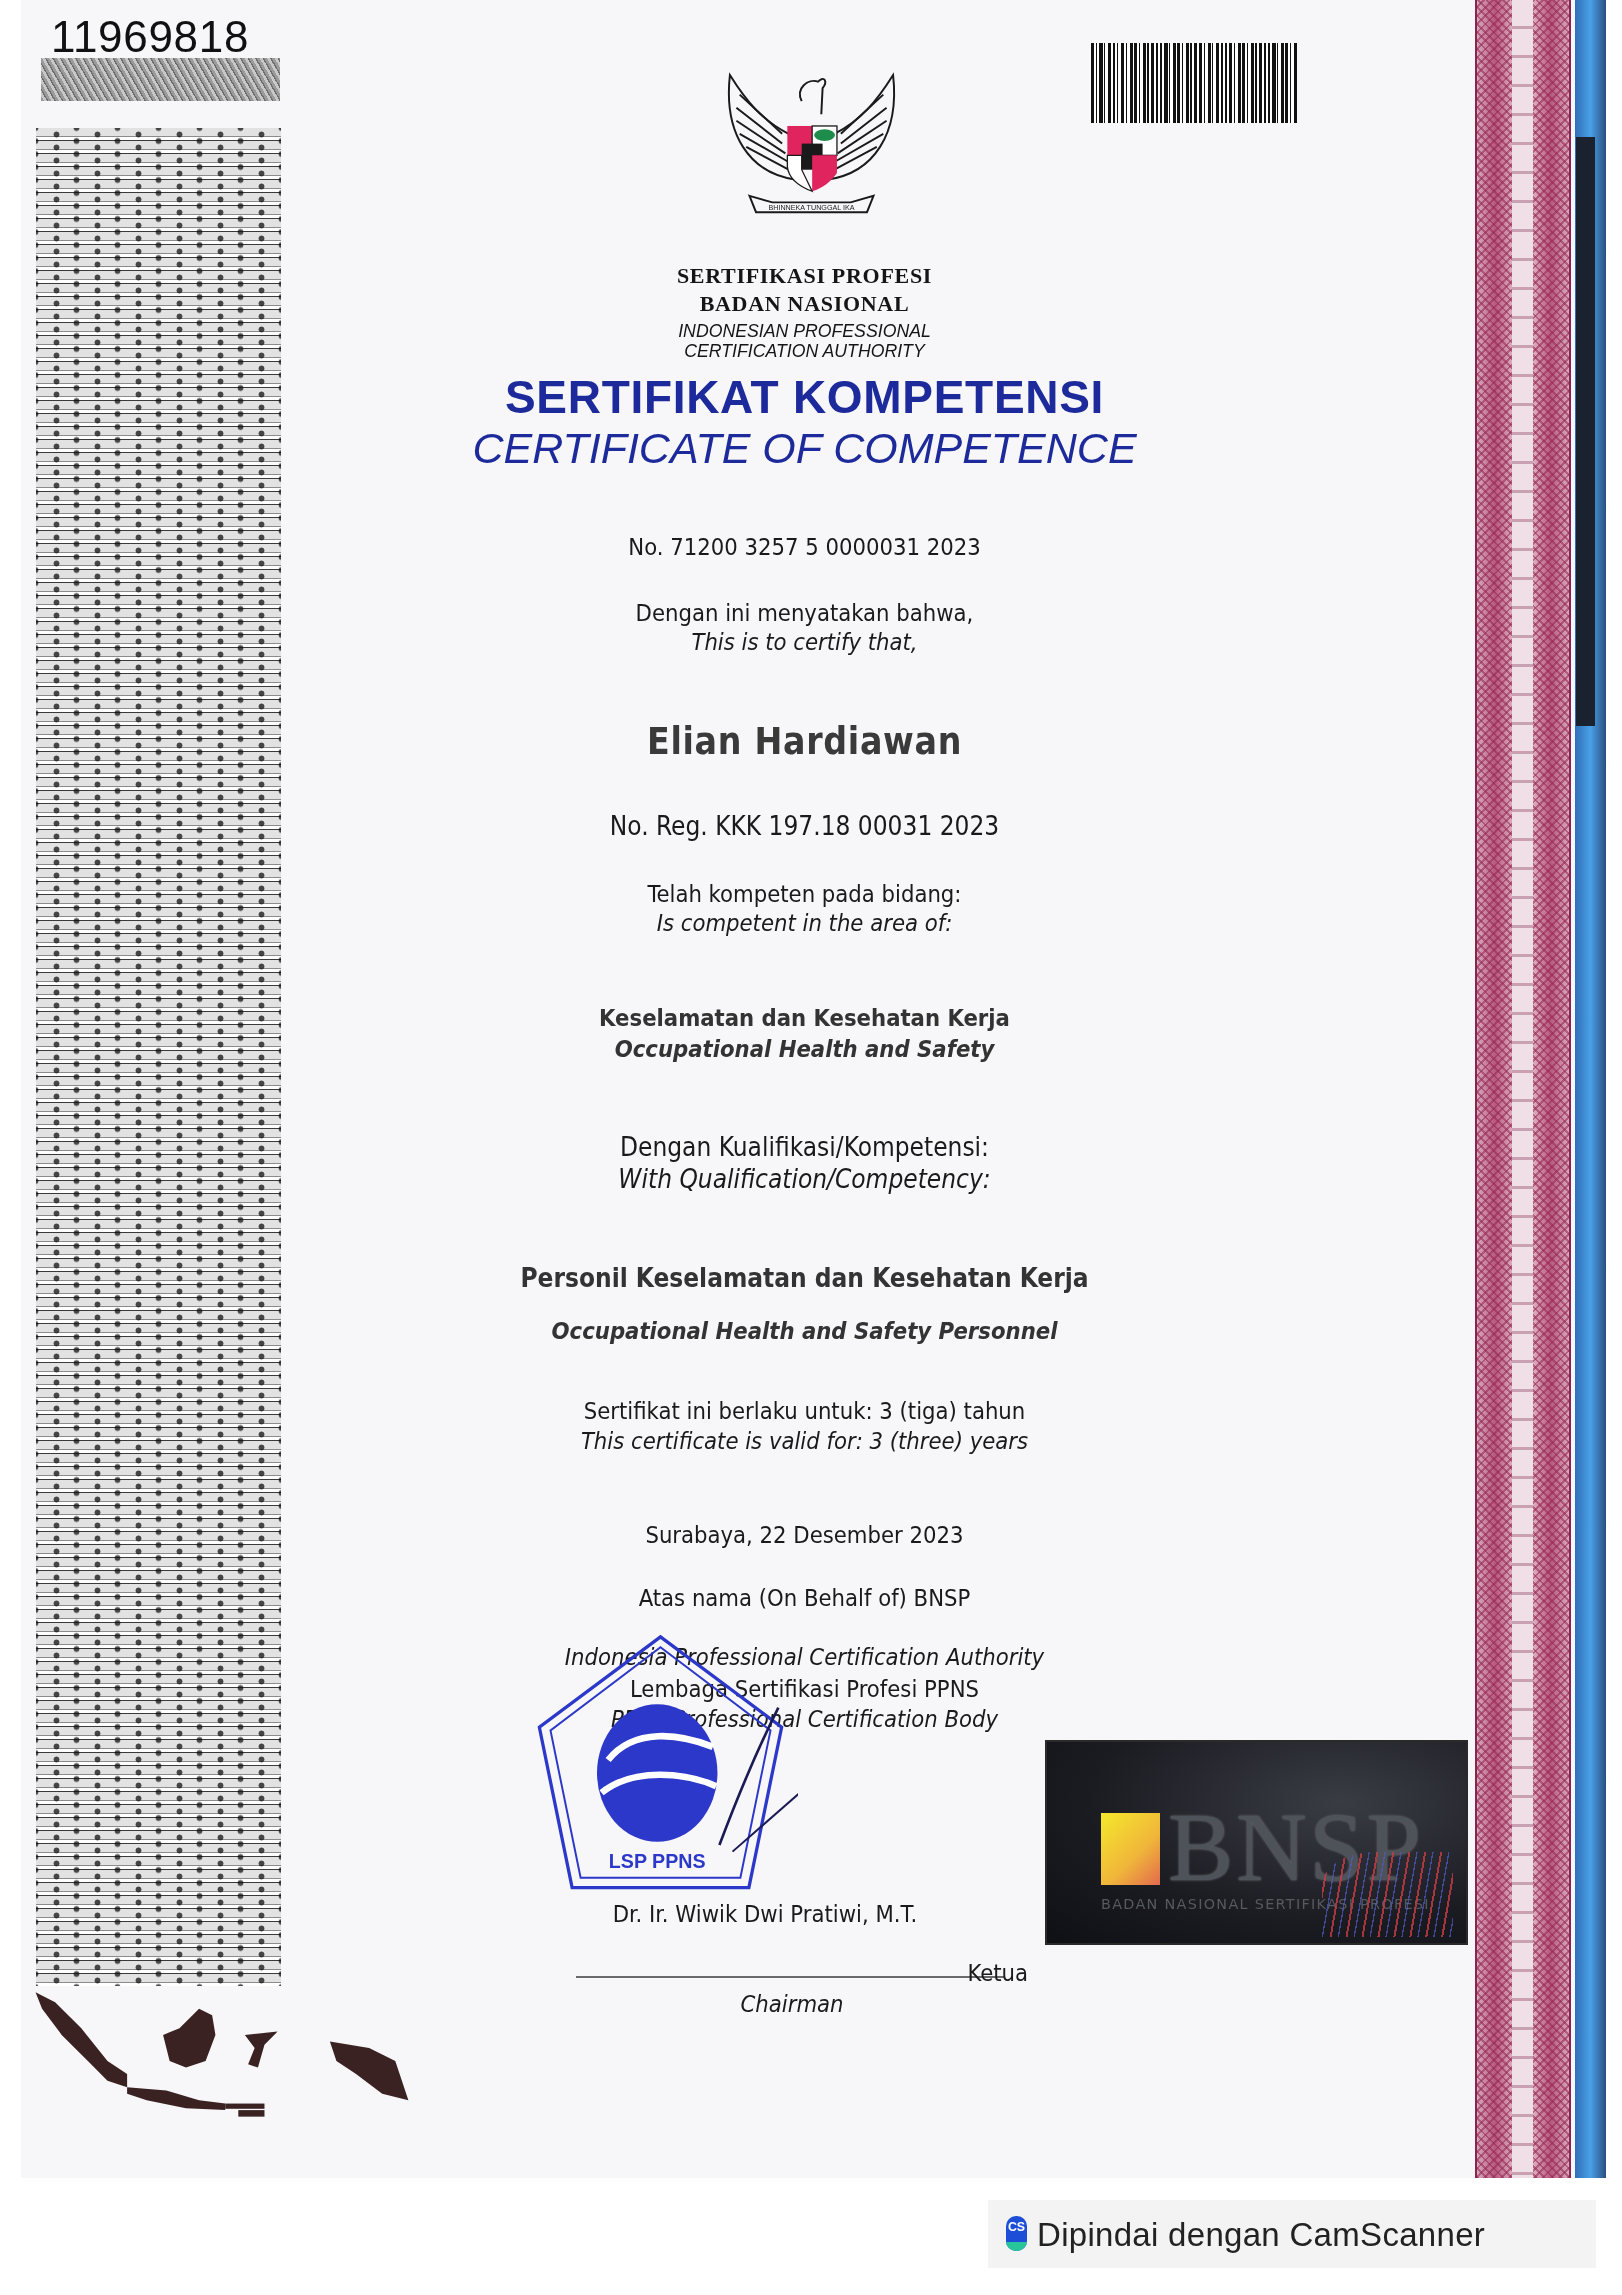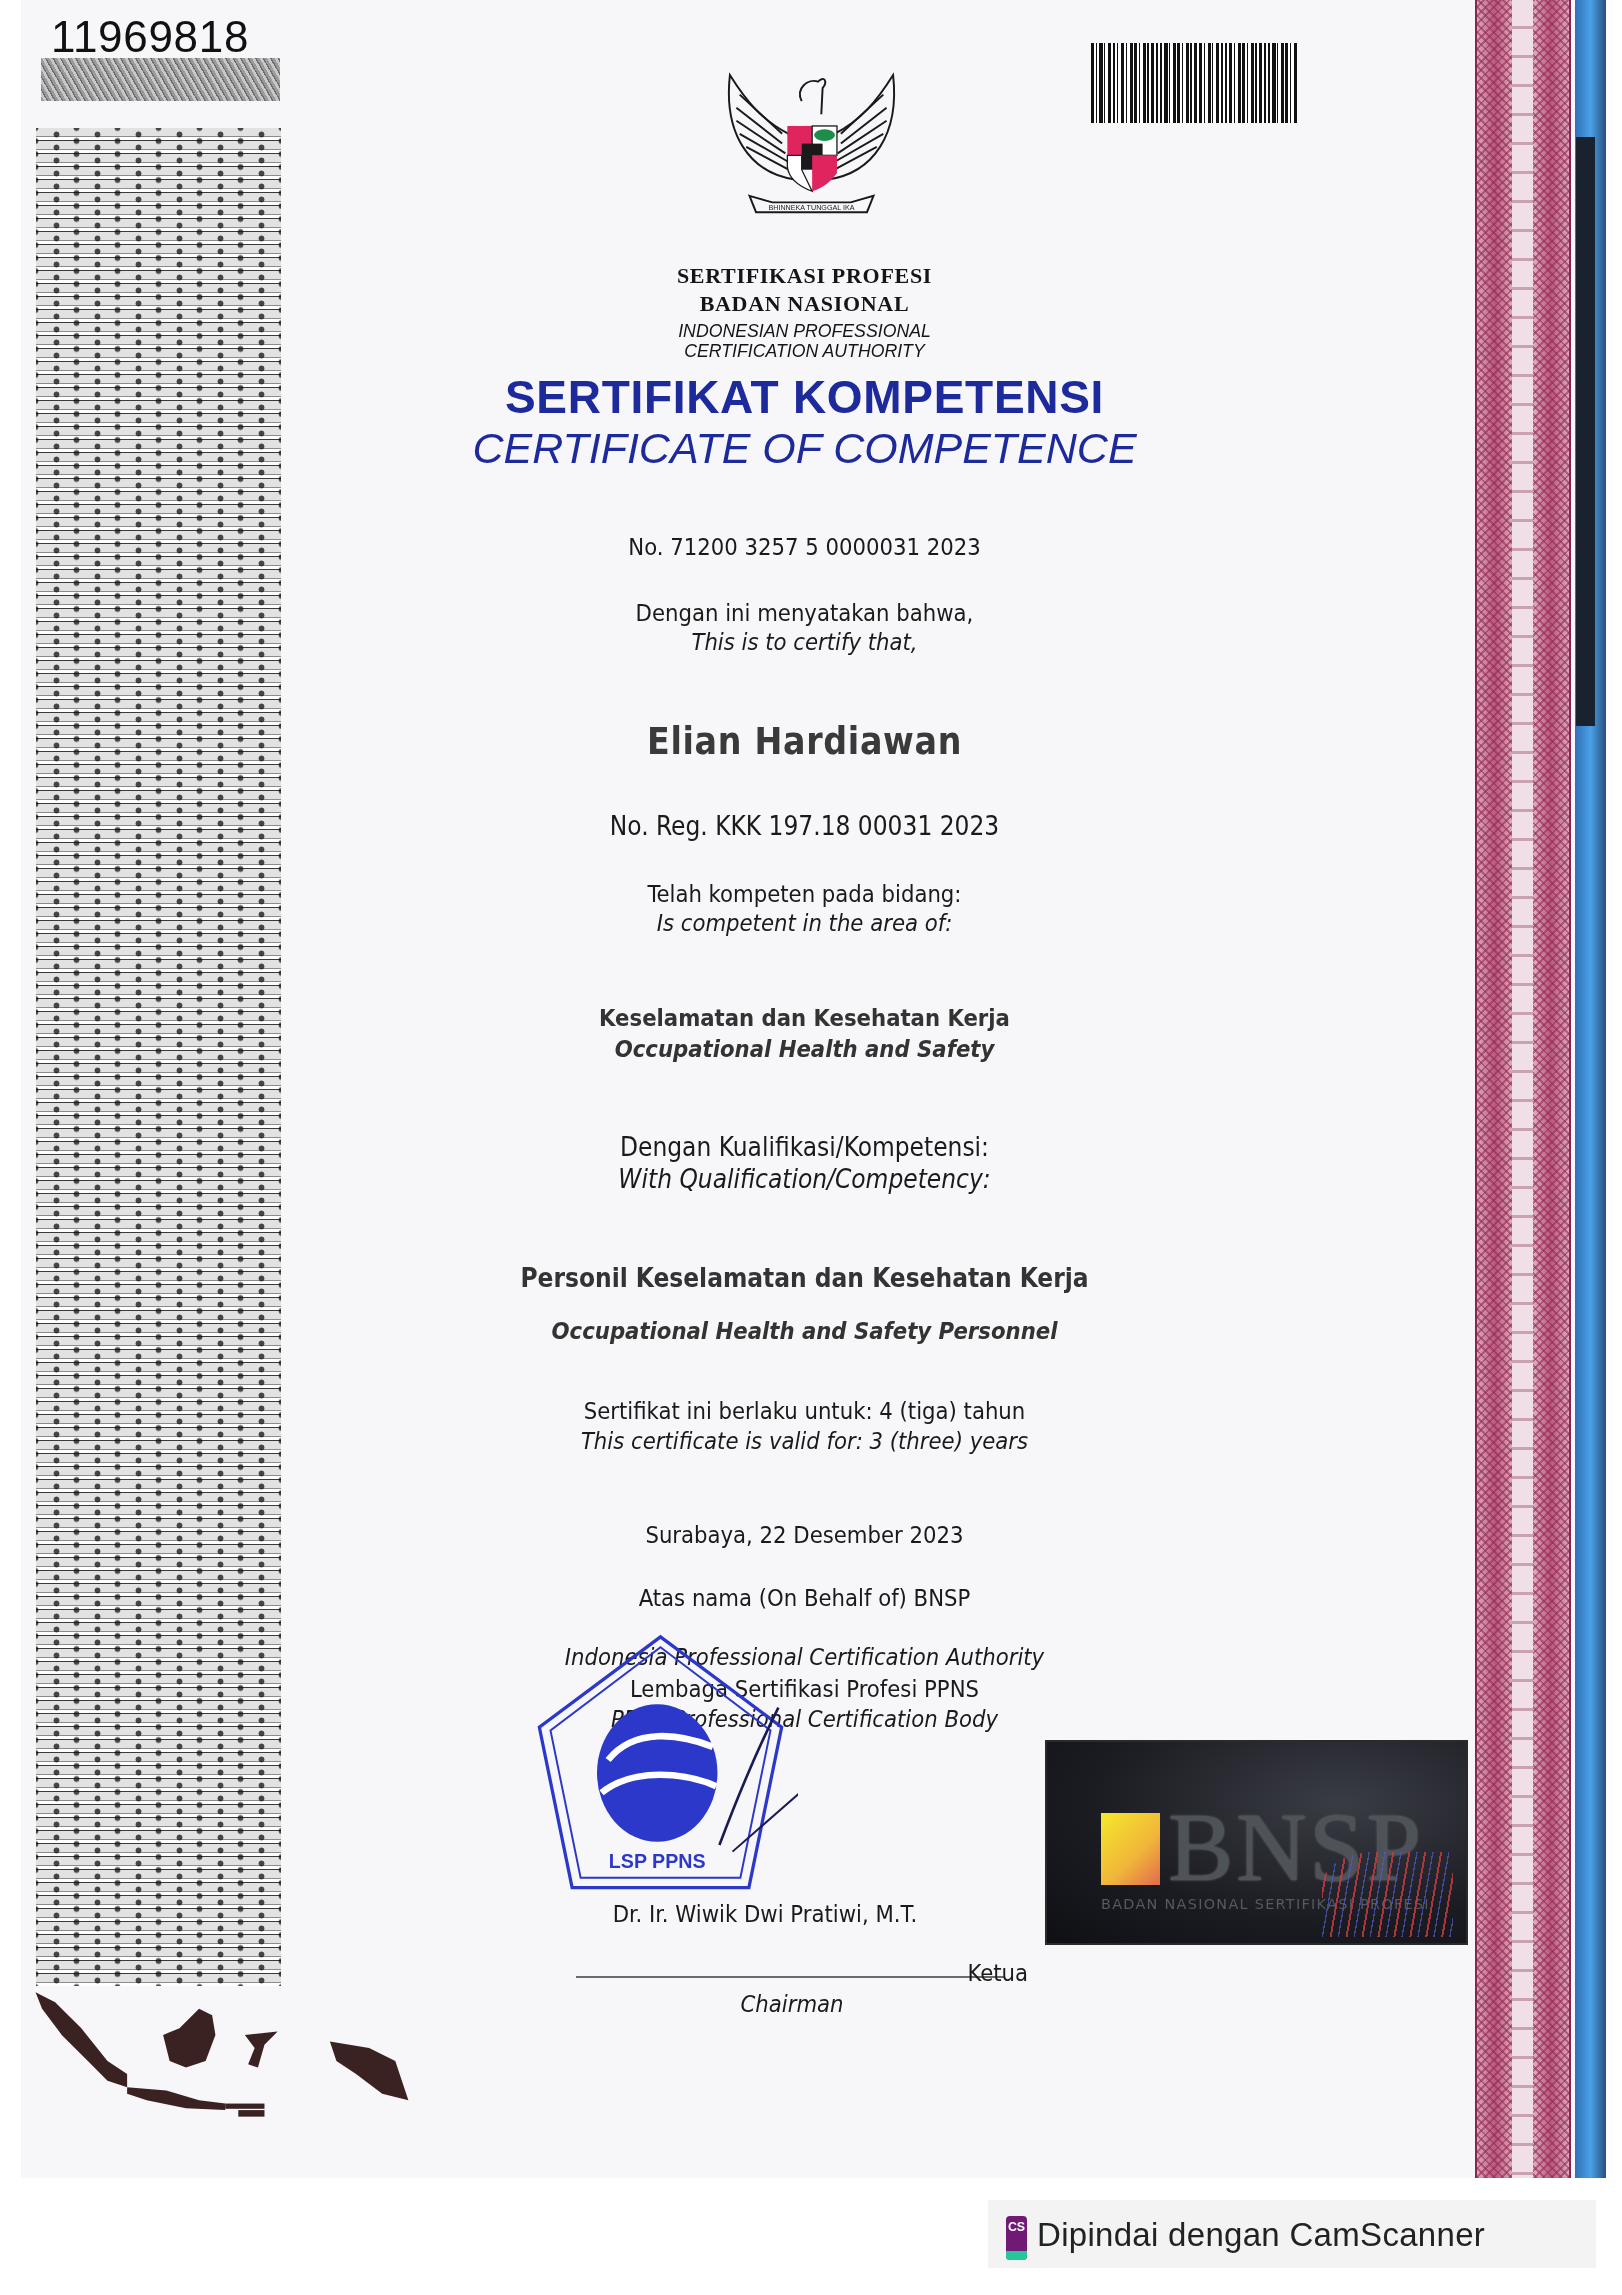--- a/index.html
+++ b/index.html
@@ -86,21 +86,21 @@
   }
   .hologram .logo-sq { position:absolute; left:54px; top:71px; width:59px; height:72px; background:linear-gradient(135deg,#f5e92b,#f0b53a 60%,#e26a4d); }
   .hologram .brand { position:absolute; left:121px; top:49px; font-family:"Liberation Serif", serif; font-size:98px; color:#4d5359; letter-spacing:2.6px; text-shadow:0 0 2.6px #777; }
   .hologram .sub { position:absolute; left:54px; top:154px; font-size:14.4px; color:#555a5f; letter-spacing:1.3px; }
   .hologram .wave { position:absolute; right:13px; bottom:6.5px; width:131px; height:85px;
     background:repeating-linear-gradient(100deg, transparent 0 6.5px, rgba(200,60,70,.8) 6.5px 8.5px, transparent 8.5px 14.4px, rgba(80,90,200,.7) 14.4px 15.7px); border-radius:40% 0 0 0; }
   
   .map { position:absolute; left:29px; top:1989px; width:399px; height:131px; }
   
   .cs-bar { position:absolute; left:988px; top:2200px; width:608px; height:68px; background:#f3f3f3; }
-  .cs-icon { position:absolute; left:1006px; top:2216px; width:21px; height:44px; border-radius:4px; overflow:hidden; background:#701a75; }
+  .cs-icon { position:absolute; left:1006px; top:2216px; width:21px; height:35px; border-radius:10px; overflow:hidden; background:#1d4ed8; }
   .cs-icon .green { position:absolute; bottom:0; left:0; width:100%; height:9.2px; background:#26c59a; }
   .cs-icon span { position:absolute; top:3.9px; left:0; width:100%; text-align:center; color:#fff; font-weight:bold; font-size:12.4px; font-family:"Liberation Sans", sans-serif; }
   .cs-text { position:absolute; left:1037px; top:2216px; font-family:"Liberation Sans", sans-serif; font-size:33px; color:#222; letter-spacing:0.3px; }
 </style>
 </head>
 <body>
 
 <div class="page"></div>
 <div class="edge-strip">
     <div class="dark"></div>
@@ -159,21 +159,21 @@
 
 <div class="t body-text t36 b" style="top:1004px; color:#333;">Keselamatan dan Kesehatan Kerja</div>
 <div class="t body-text t36 b it" style="top:1035px; color:#333;">Occupational Health and Safety</div>
 
 <div class="t body-text t40" style="top:1132px;">Dengan Kualifikasi/Kompetensi:</div>
 <div class="t body-text t40 it" style="top:1164px;">With Qualification/Competency:</div>
 
 <div class="t body-text t40 b" style="top:1263px; color:#333;">Personil Keselamatan dan Kesehatan Kerja</div>
 <div class="t body-text t36 b it" style="top:1297px; color:#333;margin-top:20px;">Occupational Health and Safety Personnel</div>
 
-<div class="t body-text t36" style="top:1397px;">Sertifikat ini berlaku untuk: 4 (tiga) tahun</div>
+<div class="t body-text t36" style="top:1397px;">Sertifikat ini berlaku untuk: 3 (tiga) tahun</div>
 <div class="t body-text t36 it" style="top:1427px;">This certificate is valid for: 3 (three) years</div>
 
 <div class="t body-text t36" style="top:1521px;">Surabaya, 22 Desember 2023</div>
 
 <div class="t body-text t36" style="top:1584px; left:497px; width:615px;">Atas nama (On Behalf of) BNSP</div>
 <div class="t body-text t36 it" style="top:1643px; left:497px; width:615px;">Indonesia Professional Certification Authority</div>
 <div class="t body-text t36" style="top:1675px; left:497px; width:615px;">Lembaga Sertifikasi Profesi PPNS</div>
 <div class="t body-text t36 it" style="top:1705px; left:497px; width:615px;">PPNS Professional Certification Body</div>
 
 <svg class="stamp" viewBox="0 0 420 420">

